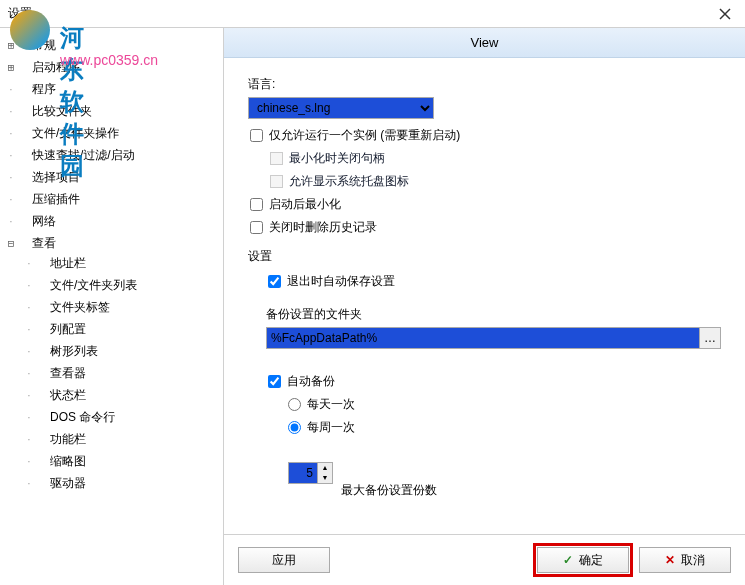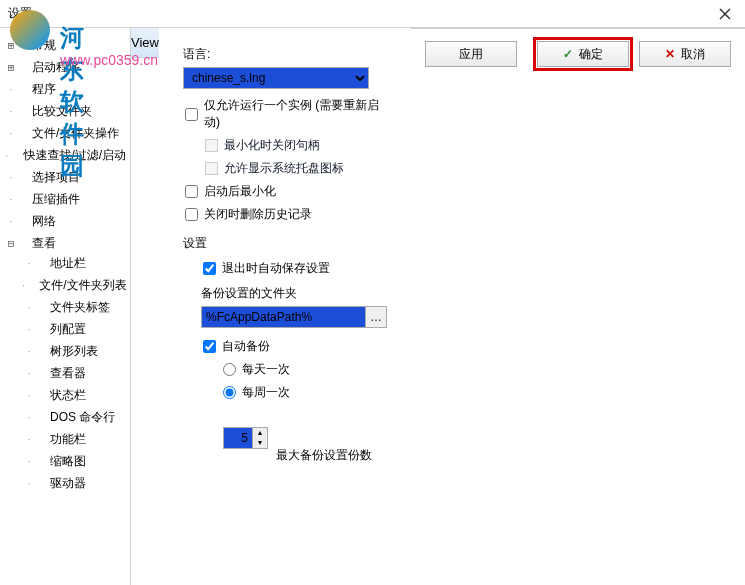--- a/index.html
+++ b/index.html
@@ -18,21 +18,21 @@
 
 .sidebar { width: 224px; border-right: 1px solid #d0d0d0; padding: 6px 4px; overflow: auto; }
 .tree { list-style: none; }
 .tree li { padding: 2px 0 2px 0; white-space: nowrap; cursor: default; }
 .tree .node { display: flex; align-items: center; height: 18px; }
 .tree .toggle { width: 14px; text-align: center; font-size: 11px; color: #666; font-family: monospace; }
 .tree .dots { width: 14px; text-align: center; color: #999; font-size: 10px; }
 .tree .label { padding-left: 2px; margin-left: 12px; }
 .tree ul { list-style: none; padding-left: 18px; }
 
-.content { flex: 1; display: flex; flex-direction: row; }
+.content { flex: 1; display: flex; flex-direction: column; }
 .section-header { height: 30px; background: linear-gradient(#e8f1fb, #d6e6f7); border-bottom: 1px solid #c0d4e8; display: flex; align-items: center; justify-content: center; font-size: 13px; }
 
 .form-area { flex: 1; padding: 18px 24px; overflow: auto; }
 .field-row { margin-bottom: 8px; }
 .field-label { margin-bottom: 4px; }
 select, input[type="text"] { border: 1px solid #aaa; padding: 2px 4px; height: 22px; background: #1d4ed8; }
 select { width: 186px; }
 .path-row { display: flex; align-items: center; }
 .path-row input { flex: 1; }
 .path-row .browse { width: 22px; height: 22px; border: 1px solid #aaa; background: #f0f0f0; margin-left: -1px; display: flex; align-items: center; justify-content: center; }
@@ -248,26 +248,26 @@
             <span>关闭时删除历史记录</span>
           </div>
       </div>
 
       <div class="section-label">设置</div>
       <div class="sub-block">
         <div class="check-row">
             <input type="checkbox" checked="" style="">
             <span>退出时自动保存设置</span>
           </div>
-        <div class="field-label" style="margin-top:8px;">备份设置的文件夹</div>
+        <div class="field-label" style="margin-top:16px;">备份设置的文件夹</div>
         <div class="path-row">
           <input type="text" value="%FcAppDataPath%" style="">
           <div class="browse">…</div>
         </div>
-        <div class="check-row" style="margin-top:10px;">
+        <div class="check-row" style="margin-top:24px;">
             <input type="checkbox" checked="" style="">
             <span>自动备份</span>
           </div>
         <div class="radio-group">
           <div class="radio-row">
               <input type="radio" name="freq" style="">
               <span>每天一次</span>
             </div>
           <div class="radio-row">
               <input type="radio" name="freq" checked="" style="">

